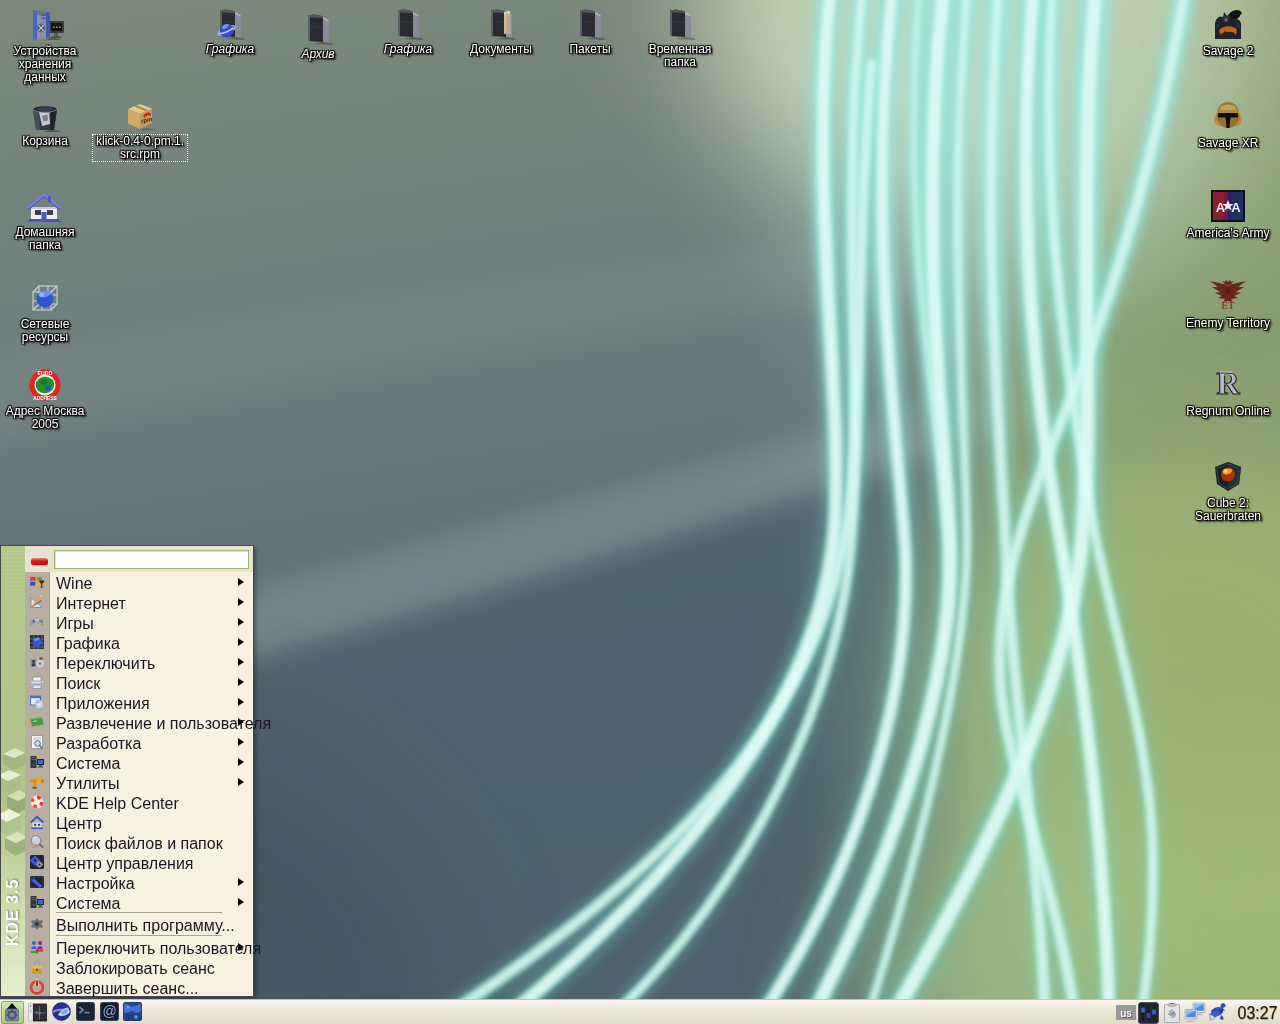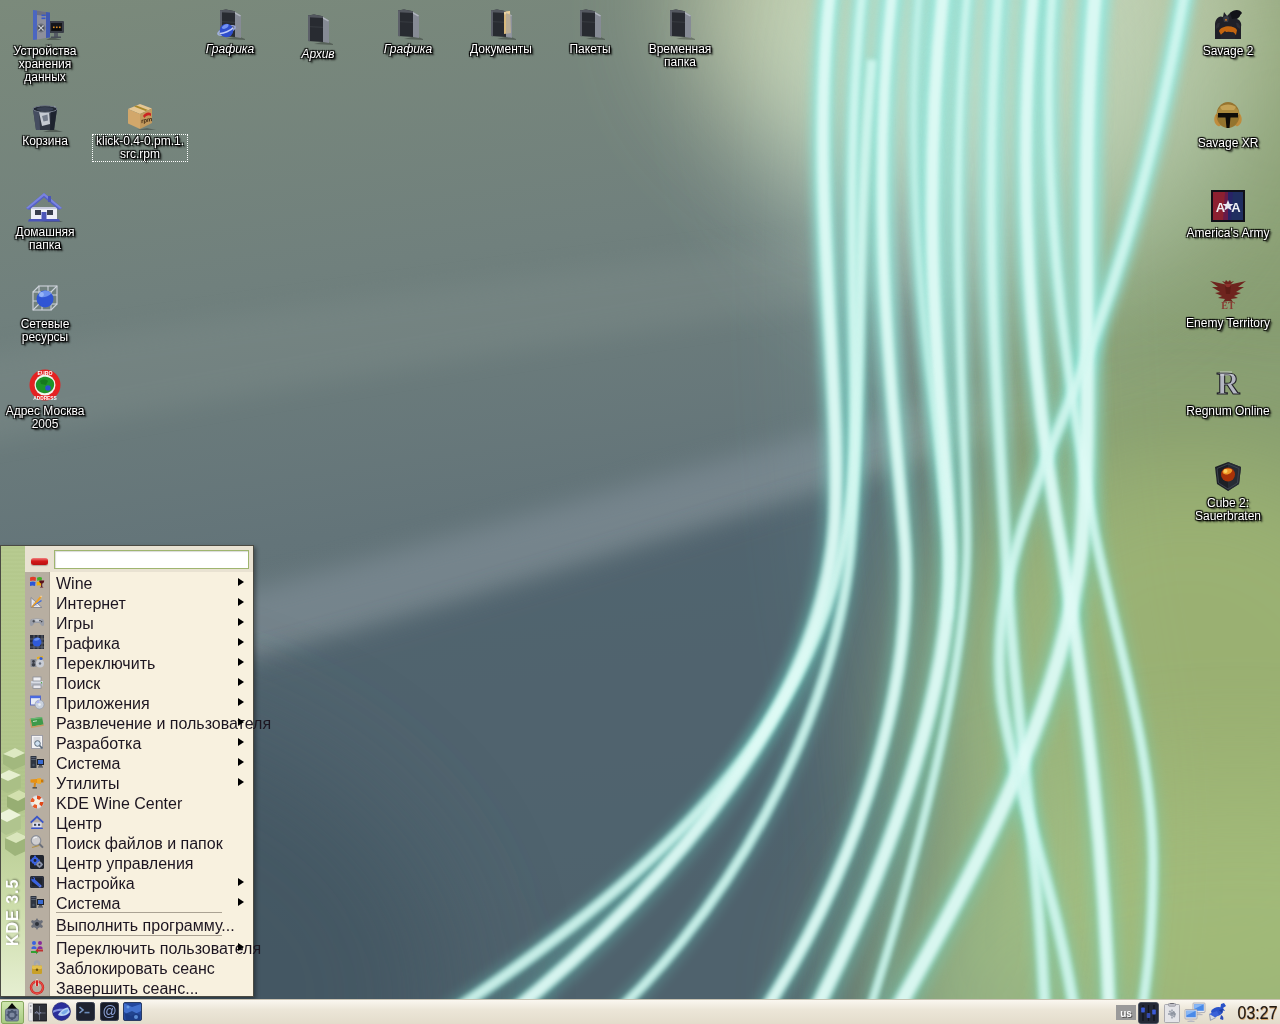--- a/index.html
+++ b/index.html
@@ -562,21 +562,21 @@
             <circle cx="8" cy="8" r="3" fill="#f8f1df"></circle>
             <g fill="#e04818">
               <path d="M8,1.5 A6.5,6.5 0 0 1 12.6,3.4 L10.1,5.9 A3,3 0 0 0 8,5 Z"></path>
               <path d="M14.5,8 A6.5,6.5 0 0 1 12.6,12.6 L10.1,10.1 A3,3 0 0 0 11,8 Z"></path>
             </g>
             <g fill="#e85a28">
               <path d="M8,14.5 A6.5,6.5 0 0 1 3.4,12.6 L5.9,10.1 A3,3 0 0 0 8,11 Z"></path>
               <path d="M1.5,8 A6.5,6.5 0 0 1 3.4,3.4 L5.9,5.9 A3,3 0 0 0 5,8 Z"></path>
             </g>
           </svg></span>
-        <span class="ktxt">KDE Wine Center</span>
+        <span class="ktxt">KDE Help Center</span>
       </div>
 <div class="ki" style="top:240px">
         <span class="kic"><svg width="16" height="16" viewBox="0 0 16 16">
             <path d="M8,1.5 L15,8 L13.5,9.2 L8,4 L2.5,9.2 L1,8 Z" fill="#3a55c8"></path>
             <path d="M3.5,8.5 L12.5,8.5 L12.5,13.5 L3.5,13.5 Z" fill="#dfe4f2"></path>
             <rect x="5" y="9.8" width="2.2" height="2" fill="#3a4050"></rect>
             <rect x="9" y="9.8" width="2.2" height="2" fill="#3a4050"></rect>
             <path d="M2.5,13.5 L13.5,13.5 L14,15 L2,15 Z" fill="#3a55c8"></path>
           </svg></span>
         <span class="ktxt">Центр</span>

